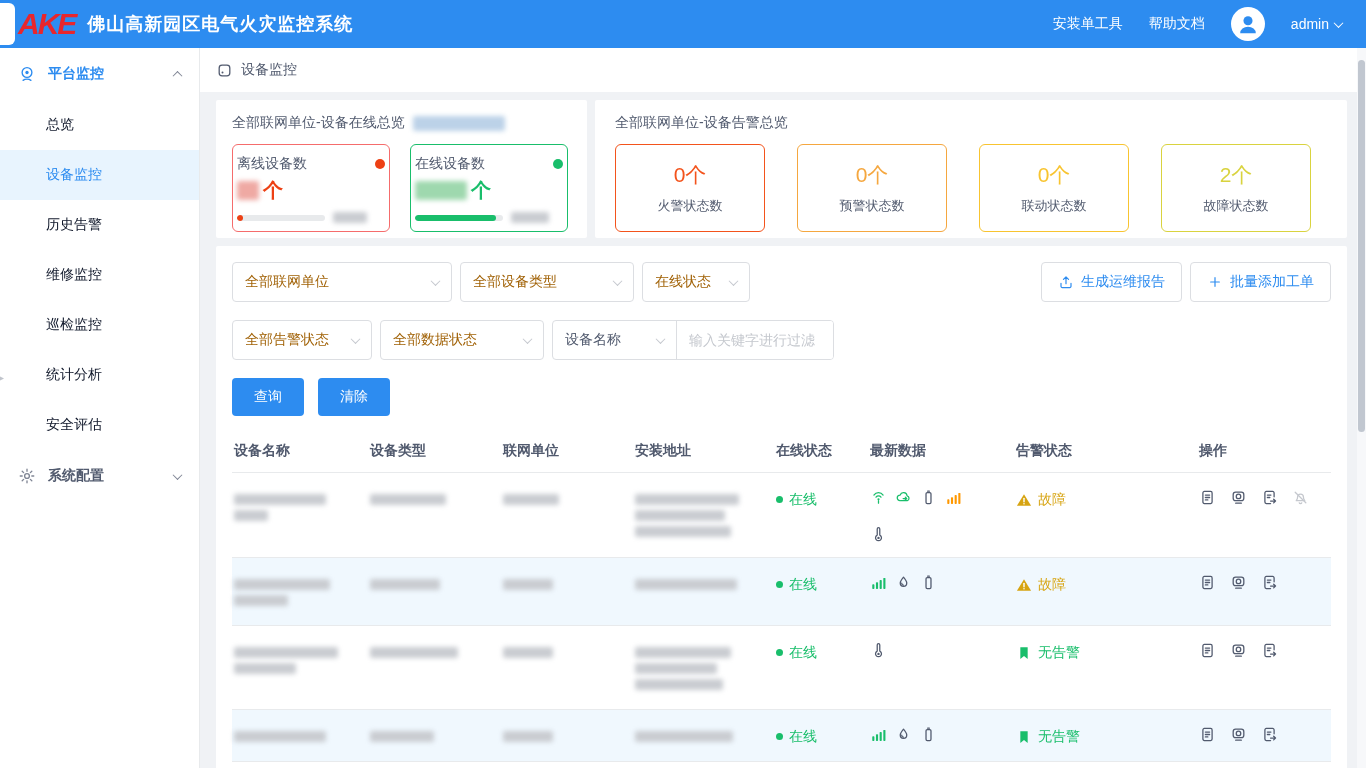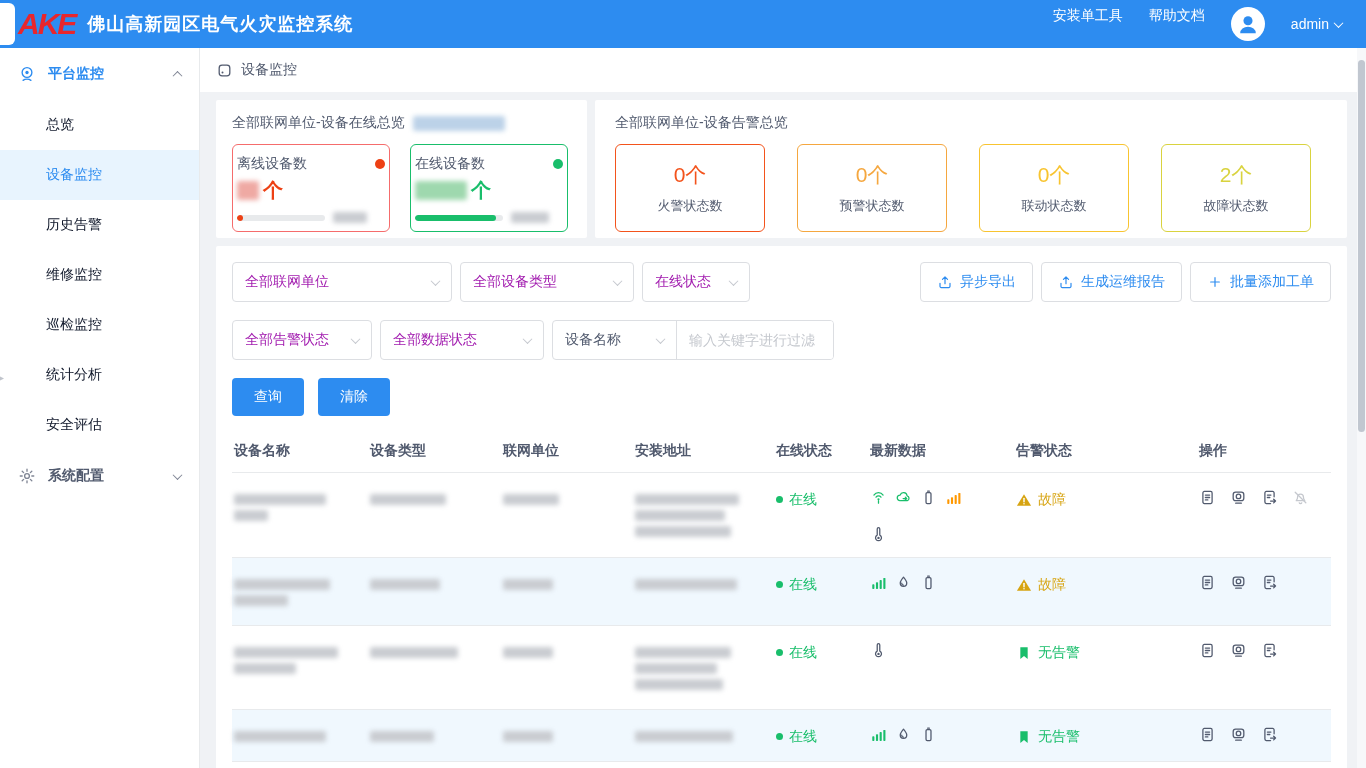--- a/index.html
+++ b/index.html
@@ -7,21 +7,21 @@
   body{font-family:"Liberation Sans","DejaVu Sans",sans-serif;font-size:14px;color:#515a6e;background:#f0f2f5}
   .icon{display:inline-flex;line-height:1}
   .icon svg{width:1em;height:1em;display:block}
   .c-green{color:#19be6b}.c-dark{color:#515a6e}.c-orange{color:#ff9800}.c-gray{color:#c5c8ce}.c-blue{color:#2d8cf0}
 
   
   .app-header{position:relative;height:48px;background:#2d8cf0;display:flex;align-items:center;padding:0 24px 0 0;color:#fff}
   .logo-plate{position:absolute;left:0;top:3px;width:15px;height:42px;background:#fff;border-radius:0 6px 6px 0}
   .logo-text{position:relative;margin-left:18px;font-size:30px;font-weight:900;font-style:italic;letter-spacing:-2px;color:#e8262d;line-height:1}
   .app-title{margin-left:12px;font-size:18px;font-weight:bold;letter-spacing:1px}
-  .header-right{margin-left:auto;display:flex;gap:26px}
+  .header-right{margin-left:auto;display:flex;align-items:center;gap:26px}
   .header-link{color:#fff;cursor:pointer;font-size:14px}
   .avatar{width:34px;height:34px;border-radius:50%;background:#fff;color:#2d8cf0;display:flex;align-items:center;justify-content:center;font-size:26px;overflow:hidden}
   .user-wrap{display:flex;align-items:center;gap:6px}
   .chev{display:inline-block;width:7px;height:7px;border-right:1.6px solid currentColor;border-bottom:1.6px solid currentColor}
   .chev.down{transform:rotate(45deg) translate(-1px,-1px)}
   .chev.up{transform:rotate(-135deg) translate(-1px,-1px)}
 
   
   .app-body{display:flex;height:720px}
   .sidebar{position:relative;width:200px;background:#fff;border-right:1px solid #e8eaec;flex-shrink:0}
@@ -61,21 +61,21 @@
   .rb{display:inline-block;height:11px;border-radius:2px;background:#c9ccd1;filter:blur(2.5px);vertical-align:middle}
   .rb-blue{background:#bcd2e8;height:15px}
   .rb-red{background:#efa9a3;height:19px}
   .rb-green{background:#9ed8ae;height:19px}
   .rb-line{display:block;margin:5px 0}
 
   
   .table-card{margin-top:8px;padding:12px 16px;min-height:530px}
   .filter-row{display:flex;align-items:center;gap:8px;margin-top:4px}
   .filter-row + .filter-row{margin-top:18px}
-  .sel{height:40px;border:1px solid #dcdee2;border-radius:4px;display:flex;align-items:center;padding:0 12px;cursor:pointer;background:#fff;color:#a21caf}
+  .sel{height:40px;border:1px solid #dcdee2;border-radius:4px;display:flex;align-items:center;padding:0 12px;cursor:pointer;background:#fff;color:#a16207}
   .sel .s-chev{margin-left:auto;color:#c5c8ce}
   .kw-group{display:flex;height:40px;border:1px solid #dcdee2;border-radius:4px;overflow:hidden}
   .kw-sel{width:124px;display:flex;align-items:center;padding:0 12px;border-right:1px solid #dcdee2;cursor:pointer}
   .kw-sel .s-chev{margin-left:auto;color:#c5c8ce}
   .kw-input{width:156px;border:none;outline:none;padding:0 12px;font-size:14px;font-family:inherit;color:#515a6e}
   .kw-input::placeholder{color:#c5c8ce}
   .actions{margin-left:auto;display:flex;gap:8px}
   .act-btn{height:40px;border:1px solid #dcdee2;border-radius:4px;background:#fff;color:#2d8cf0;display:flex;align-items:center;gap:7px;padding:0 16px;font-size:14px;cursor:pointer}
   .act-btn .icon{font-size:16px}
   .btn-row{display:flex;gap:14px;margin-top:18px}
@@ -255,29 +255,20 @@
               <span class="sel" style="width:174px">
                 <span>全部设备类型</span>
                 <i class="chev down s-chev"></i>
               </span>
               <span class="sel" style="width:108px">
                 <span>在线状态</span>
                 <i class="chev down s-chev"></i>
               </span>
             </span>
           <span class="actions" id="action-buttons">
-              <button class="act-btn">
-                <span class="icon c-blue">
-                  <svg viewBox="0 0 24 24" fill="none" stroke="currentColor" stroke-width="1.8" stroke-linecap="round" stroke-linejoin="round">
-                    <path d="M12 14.5V4.5M8.2 8l3.8-3.8L15.8 8"></path>
-                    <path d="M4.5 14v4.5a1.8 1.8 0 0 0 1.8 1.8h11.4a1.8 1.8 0 0 0 1.8-1.8V14"></path>
-                  </svg>
-                </span>
-                <span>异步导出</span>
-              </button>
               <button class="act-btn">
                 <span class="icon c-blue">
                   <svg viewBox="0 0 24 24" fill="none" stroke="currentColor" stroke-width="1.8" stroke-linecap="round" stroke-linejoin="round">
                     <path d="M12 14.5V4.5M8.2 8l3.8-3.8L15.8 8"></path>
                     <path d="M4.5 14v4.5a1.8 1.8 0 0 0 1.8 1.8h11.4a1.8 1.8 0 0 0 1.8-1.8V14"></path>
                   </svg>
                 </span>
                 <span>生成运维报告</span>
               </button>
               <button class="act-btn">

